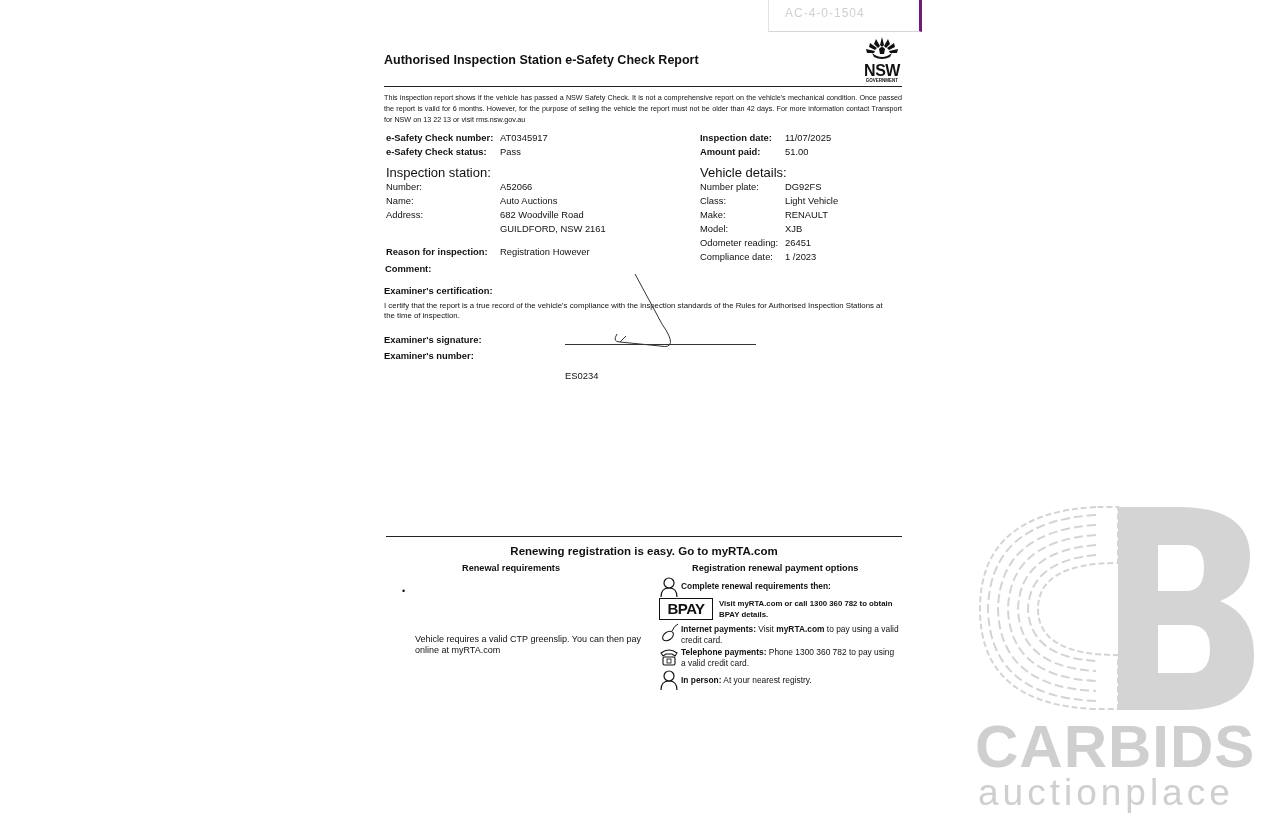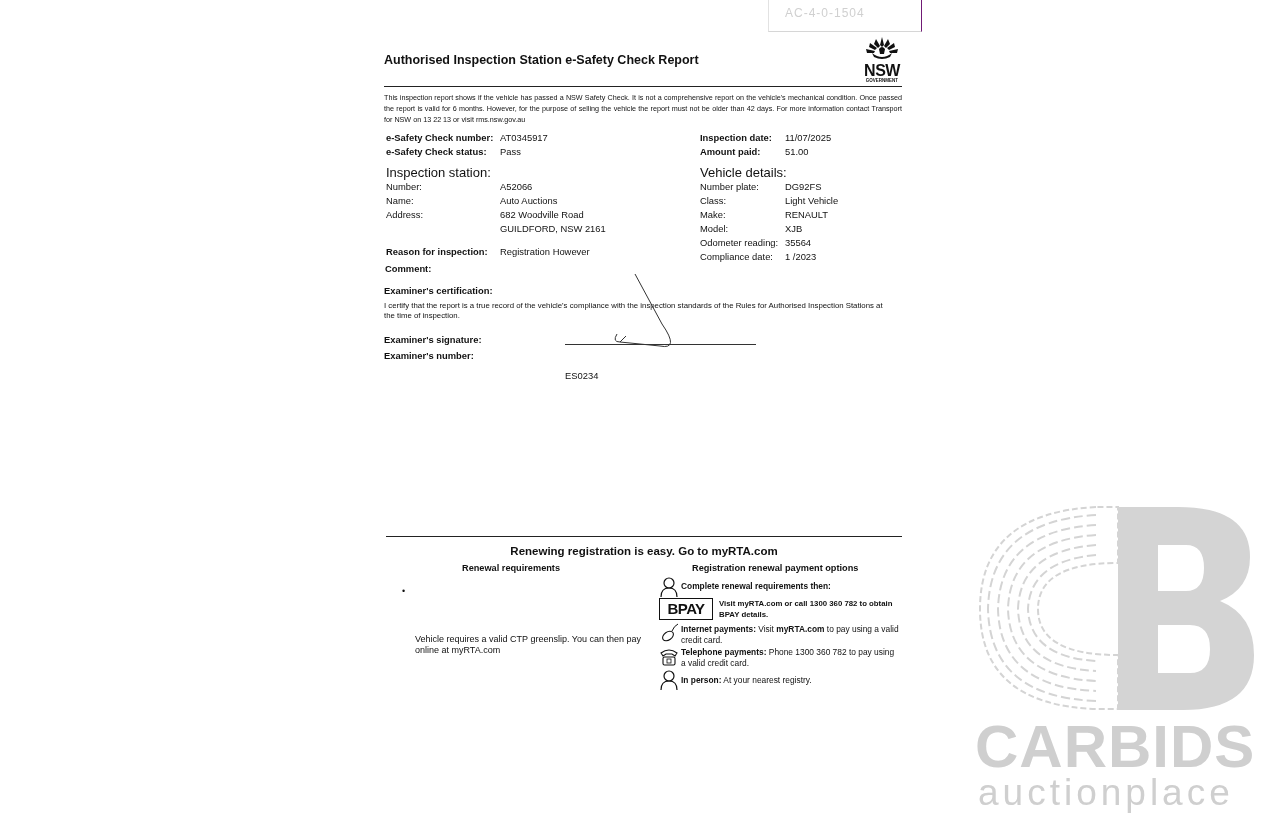--- a/index.html
+++ b/index.html
@@ -4,21 +4,21 @@
 <style>
   html, body { margin:0; padding:0; }
   body {
     width:1280px; height:825px; background:#ffffff; position:relative; overflow:hidden;
     font-family: "Liberation Sans", sans-serif; color:#111;
   }
   .abs { position:absolute; }
   .b { font-weight:bold; }
   .stamp {
     left:768px; top:0; width:154px; height:32px;
-    border-right:1px solid #701a75; border-bottom:1px solid #d6d6d6; border-left:1px solid #e2e2e2;
+    border-right:3px solid #701a75; border-bottom:1px solid #d6d6d6; border-left:1px solid #e2e2e2;
     color:#d0d0d0; font-size:12px; letter-spacing:1px; padding-left:16px; box-sizing:border-box; line-height:26px;
   }
   .title { left:384px; top:53px; font-size:12.5px; font-weight:bold; }
   .logo { left:862px; top:35px; width:40px; text-align:center; }
   .logo .nsw { font-size:16px; font-weight:bold; line-height:15px; letter-spacing:-0.5px; }
   .logo .gov { font-size:4.5px; font-weight:bold; line-height:6px; }
   .hr-top { left:384px; top:86px; width:518px; height:1px; background:#222; }
   .intro { left:384px; top:92px; width:518px; font-size:7.2px; line-height:11px; text-align:justify; }
   .row { font-size:9.4px; line-height:14px; }
   .sec-head { font-size:13px; font-weight:normal; }
@@ -85,21 +85,21 @@
 <div class="abs row sec-head" style="left:700px; top:166px;">Vehicle details:</div>
 <div class="abs row" style="left:700px; top:180px;">Number plate:</div>
 <div class="abs row" style="left:785px; top:180px;">DG92FS</div>
 <div class="abs row" style="left:700px; top:194px;">Class:</div>
 <div class="abs row" style="left:785px; top:194px;">Light Vehicle</div>
 <div class="abs row" style="left:700px; top:208px;">Make:</div>
 <div class="abs row" style="left:785px; top:208px;">RENAULT</div>
 <div class="abs row" style="left:700px; top:222px;">Model:</div>
 <div class="abs row" style="left:785px; top:222px;">XJB</div>
 <div class="abs row" style="left:700px; top:236px;">Odometer reading:</div>
-<div class="abs row" style="left:785px; top:236px;">35564</div>
+<div class="abs row" style="left:785px; top:236px;">26451</div>
 <div class="abs row" style="left:700px; top:250px;">Compliance date:</div>
 <div class="abs row" style="left:785px; top:250px;">1 /2023</div>
 
 <div class="abs row b" style="left:386px; top:245px;">Reason for inspection:</div>
 <div class="abs row" style="left:500px; top:245px;">Registration However</div>
 <div class="abs row b" style="left:385px; top:262px;">Comment:</div>
 
 <div class="abs row b" style="left:384px; top:284px;">Examiner's certification:</div>
 <div class="abs cert-text">I certify that the report is a true record of the vehicle's compliance with the inspection standards of the Rules for Authorised Inspection Stations at the time of inspection.</div>
 <div class="abs row b" style="left:384px; top:333px;">Examiner's signature:</div>

